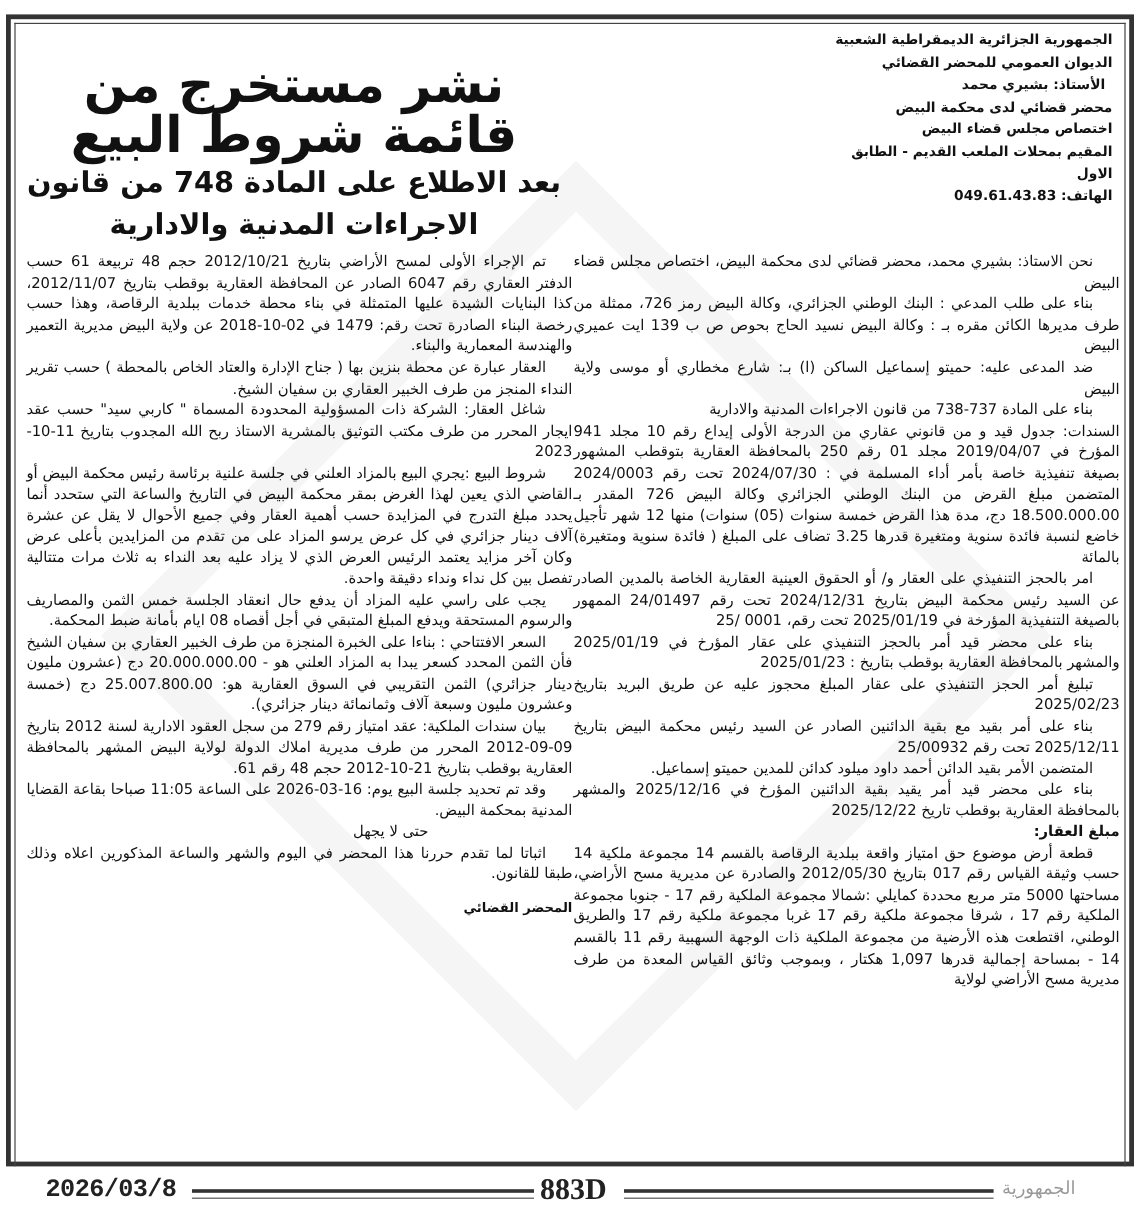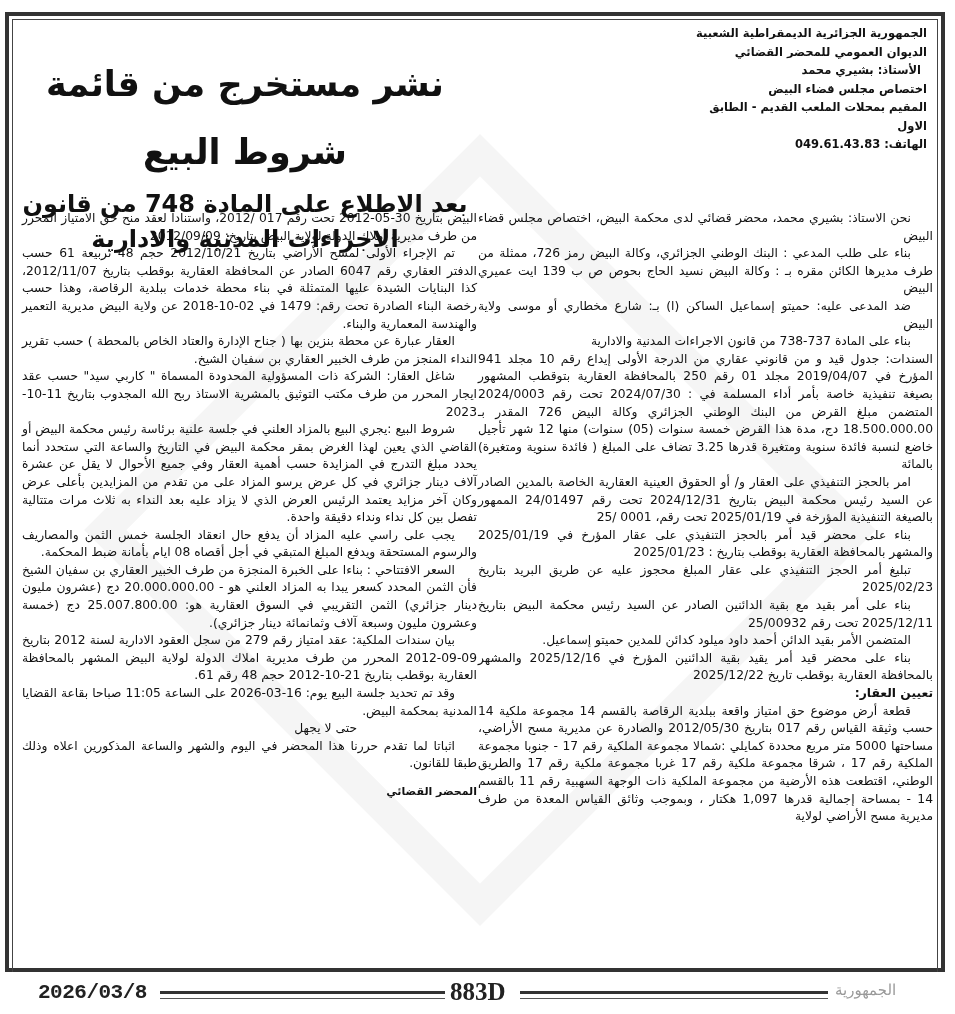--- a/index.html
+++ b/index.html
@@ -5,21 +5,21 @@
   html, body { margin:0; padding:0; background:#ffffff; }
   body { width:955px; height:1014px; position:relative; overflow:hidden; color:#111; }
   .frame { position:absolute; left:5px; top:12px; width:940px; height:960px;
     border:4px solid #333; box-sizing:border-box; }
   .frame-inner { position:absolute; left:3px; top:3px; right:3px; bottom:-4px;
     border:1px solid #444; border-bottom:none; }
   .header-block { position:absolute; right:28px; top:24px; width:240px; direction:rtl; text-align:right;
     font-family:"DejaVu Sans", sans-serif; font-weight:bold; font-size:11.5px; line-height:18.5px; }
   .title-block { position:absolute; left:20px; top:50px; width:450px; direction:rtl; text-align:center;
     font-family:"DejaVu Sans", sans-serif; font-weight:bold; }
-  .title-main { font-size:35px; line-height:68px; letter-spacing:-1px; }
+  .title-main { font-size:42px; line-height:42px; letter-spacing:-1px; }
   .title-sub { font-size:24px; line-height:35px; margin-top:1px; }
   .col { position:absolute; direction:rtl; text-align:justify; font-family:"DejaVu Sans", sans-serif;
     font-size:12.3px; line-height:17.6px; }
   .col-right { right:22px; top:210px; width:455px; }
   .col-left { left:22px; top:210px; width:455px; }
   .col p { margin:0; }
   .col p.ind { text-indent:22px; }
   .col .label { font-weight:bold; }
   .sig { font-weight:bold; margin-top:10px !important; font-size:11px; }
   .footer { position:absolute; left:0; top:978px; width:955px; height:30px; }
@@ -38,20 +38,21 @@
 
 <div class="frame">
   <div class="frame-inner"></div>
 </div>
 <div class="watermark"></div>
 
 <div class="header-block">
   <div>الجمهورية الجزائرية الديمقراطية الشعبية</div>
   <div>الديوان العمومي للمحضر القضائي</div>
   <div style="padding-right:6px">الأستاذ: بشيري محمد</div>
+  <div>محضر قضائي لدى محكمة البيض</div>
   <div>اختصاص مجلس قضاء البيض</div>
   <div>المقيم بمحلات الملعب القديم - الطابق الاول</div>
   <div>الهاتف: 049.61.43.83</div>
 </div>
 
 <div class="title-block">
   <div class="title-main">نشر مستخرج من قائمة شروط البيع</div>
   <div class="title-sub">بعد الاطلاع على المادة 748 من قانون الاجراءات المدنية والادارية</div>
 </div>
 
@@ -60,26 +61,25 @@
   <p class="ind">بناء على طلب المدعي : البنك الوطني الجزائري، وكالة البيض رمز 726، ممثلة من طرف مديرها الكائن مقره بـ : وكالة البيض نسيد الحاج بحوص ص ب 139 ايت عميري البيض</p>
   <p class="ind">ضد المدعى عليه: حميتو إسماعيل الساكن (ا) بـ: شارع مخطاري أو موسى ولاية البيض</p>
   <p class="ind">بناء على المادة 737-738 من قانون الاجراءات المدنية والادارية</p>
   <p>السندات: جدول قيد و من قانوني عقاري من الدرجة الأولى إيداع رقم 10 مجلد 941 المؤرخ في 2019/04/07 مجلد 01 رقم 250 بالمحافظة العقارية بتوقطب المشهور بصيغة تنفيذية خاصة بأمر أداء المسلمة في : 2024/07/30 تحت رقم 2024/0003 المتضمن مبلغ القرض من البنك الوطني الجزائري وكالة البيض 726 المقدر بـ 18.500.000.00 دج، مدة هذا القرض خمسة سنوات (05) سنوات) منها 12 شهر تأجيل خاضع لنسبة فائدة سنوية ومتغيرة قدرها 3.25 تضاف على المبلغ ( فائدة سنوية ومتغيرة) بالمائة</p>
   <p class="ind">امر بالحجز التنفيذي على العقار و/ أو الحقوق العينية العقارية الخاصة بالمدين الصادر عن السيد رئيس محكمة البيض بتاريخ 2024/12/31 تحت رقم 24/01497 الممهور بالصيغة التنفيذية المؤرخة في 2025/01/19 تحت رقم، 0001 /25</p>
   <p class="ind">بناء على محضر قيد أمر بالحجز التنفيذي على عقار المؤرخ في 2025/01/19 والمشهر بالمحافظة العقارية بوقطب بتاريخ : 2025/01/23</p>
   <p class="ind">تبليغ أمر الحجز التنفيذي على عقار المبلغ محجوز عليه عن طريق البريد بتاريخ 2025/02/23</p>
   <p class="ind">بناء على أمر بقيد مع بقية الدائنين الصادر عن السيد رئيس محكمة البيض بتاريخ 2025/12/11 تحت رقم 25/00932</p>
   <p class="ind">المتضمن الأمر بقيد الدائن أحمد داود ميلود كدائن للمدين حميتو إسماعيل.</p>
   <p class="ind">بناء على محضر قيد أمر يقيد بقية الدائنين المؤرخ في 2025/12/16 والمشهر بالمحافظة العقارية بوقطب تاريخ 2025/12/22</p>
-  <p class="label">تعيين العقار:</p>
+  <p class="label">مبلغ العقار:</p>
   <p class="ind">قطعة أرض موضوع حق امتياز واقعة ببلدية الرقاصة بالقسم 14 مجموعة ملكية 14 حسب وثيقة القياس رقم 017 بتاريخ 2012/05/30 والصادرة عن مديرية مسح الأراضي، مساحتها 5000 متر مربع محددة كمايلي :شمالا مجموعة الملكية رقم 17 - جنوبا مجموعة الملكية رقم 17 ، شرقا مجموعة ملكية رقم 17 غربا مجموعة ملكية رقم 17 والطريق الوطني، اقتطعت هذه الأرضية من مجموعة الملكية ذات الوجهة السهبية رقم 11 بالقسم 14 - بمساحة إجمالية قدرها 1,097 هكتار ، وبموجب وثائق القياس المعدة من طرف مديرية مسح الأراضي لولاية</p>
 </div>
 
 <div class="col col-left">
-  <p>البيض بتاريخ 30-05-2012 تحت رقم 017 /2012، واستنادا لعقد منح حق الامتياز المحرر من طرف مديرية أملاك الدولة لولاية البيض بتاريخ: 2012/09/09</p>
   <p class="ind">تم الإجراء الأولى لمسح الأراضي بتاريخ 2012/10/21 حجم 48 تربيعة 61 حسب الدفتر العقاري رقم 6047 الصادر عن المحافظة العقارية بوقطب بتاريخ 2012/11/07، كذا البنايات الشيدة عليها المتمثلة في بناء محطة خدمات ببلدية الرقاصة، وهذا حسب رخصة البناء الصادرة تحت رقم: 1479 في 02-10-2018 عن ولاية البيض مديرية التعمير والهندسة المعمارية والبناء.</p>
   <p class="ind">العقار عبارة عن محطة بنزين بها ( جناح الإدارة والعتاد الخاص بالمحطة ) حسب تقرير النداء المنجز من طرف الخبير العقاري بن سفيان الشيخ.</p>
   <p class="ind">شاغل العقار: الشركة ذات المسؤولية المحدودة المسماة " كاربي سيد" حسب عقد ايجار المحرر من طرف مكتب التوثيق بالمشرية الاستاذ ربح الله المجدوب بتاريخ 11-10-2023</p>
   <p class="ind">شروط البيع :يجري البيع بالمزاد العلني في جلسة علنية برئاسة رئيس محكمة البيض أو القاضي الذي يعين لهذا الغرض بمقر محكمة البيض في التاريخ والساعة التي ستحدد أنما يحدد مبلغ التدرج في المزايدة حسب أهمية العقار وفي جميع الأحوال لا يقل عن عشرة آلاف دينار جزائري في كل عرض يرسو المزاد على من تقدم من المزايدين بأعلى عرض وكان آخر مزايد يعتمد الرئيس العرض الذي لا يزاد عليه بعد النداء به ثلاث مرات متتالية تفصل بين كل نداء ونداء دقيقة واحدة.</p>
   <p class="ind">يجب على راسي عليه المزاد أن يدفع حال انعقاد الجلسة خمس الثمن والمصاريف والرسوم المستحقة ويدفع المبلغ المتبقي في أجل أقصاه 08 ايام بأمانة ضبط المحكمة.</p>
   <p class="ind">السعر الافتتاحي : بناءا على الخبرة المنجزة من طرف الخبير العقاري بن سفيان الشيخ فأن الثمن المحدد كسعر يبدا به المزاد العلني هو - 20.000.000.00 دج (عشرون مليون دينار جزائري) الثمن التقريبي في السوق العقارية هو: 25.007.800.00 دج (خمسة وعشرون مليون وسبعة آلاف وثمانمائة دينار جزائري).</p>
   <p class="ind">بيان سندات الملكية: عقد امتياز رقم 279 من سجل العقود الادارية لسنة 2012 بتاريخ 09-09-2012 المحرر من طرف مديرية املاك الدولة لولاية البيض المشهر بالمحافظة العقارية بوقطب بتاريخ 21-10-2012 حجم 48 رقم 61.</p>
   <p class="ind">وقد تم تحديد جلسة البيع يوم: 16-03-2026 على الساعة 11:05 صباحا بقاعة القضايا المدنية بمحكمة البيض.</p>
   <p style="padding-right:120px">حتى لا يجهل</p>
   <p class="ind">اثباتا لما تقدم حررنا هذا المحضر في اليوم والشهر والساعة المذكورين اعلاه وذلك طبقا للقانون.</p>

